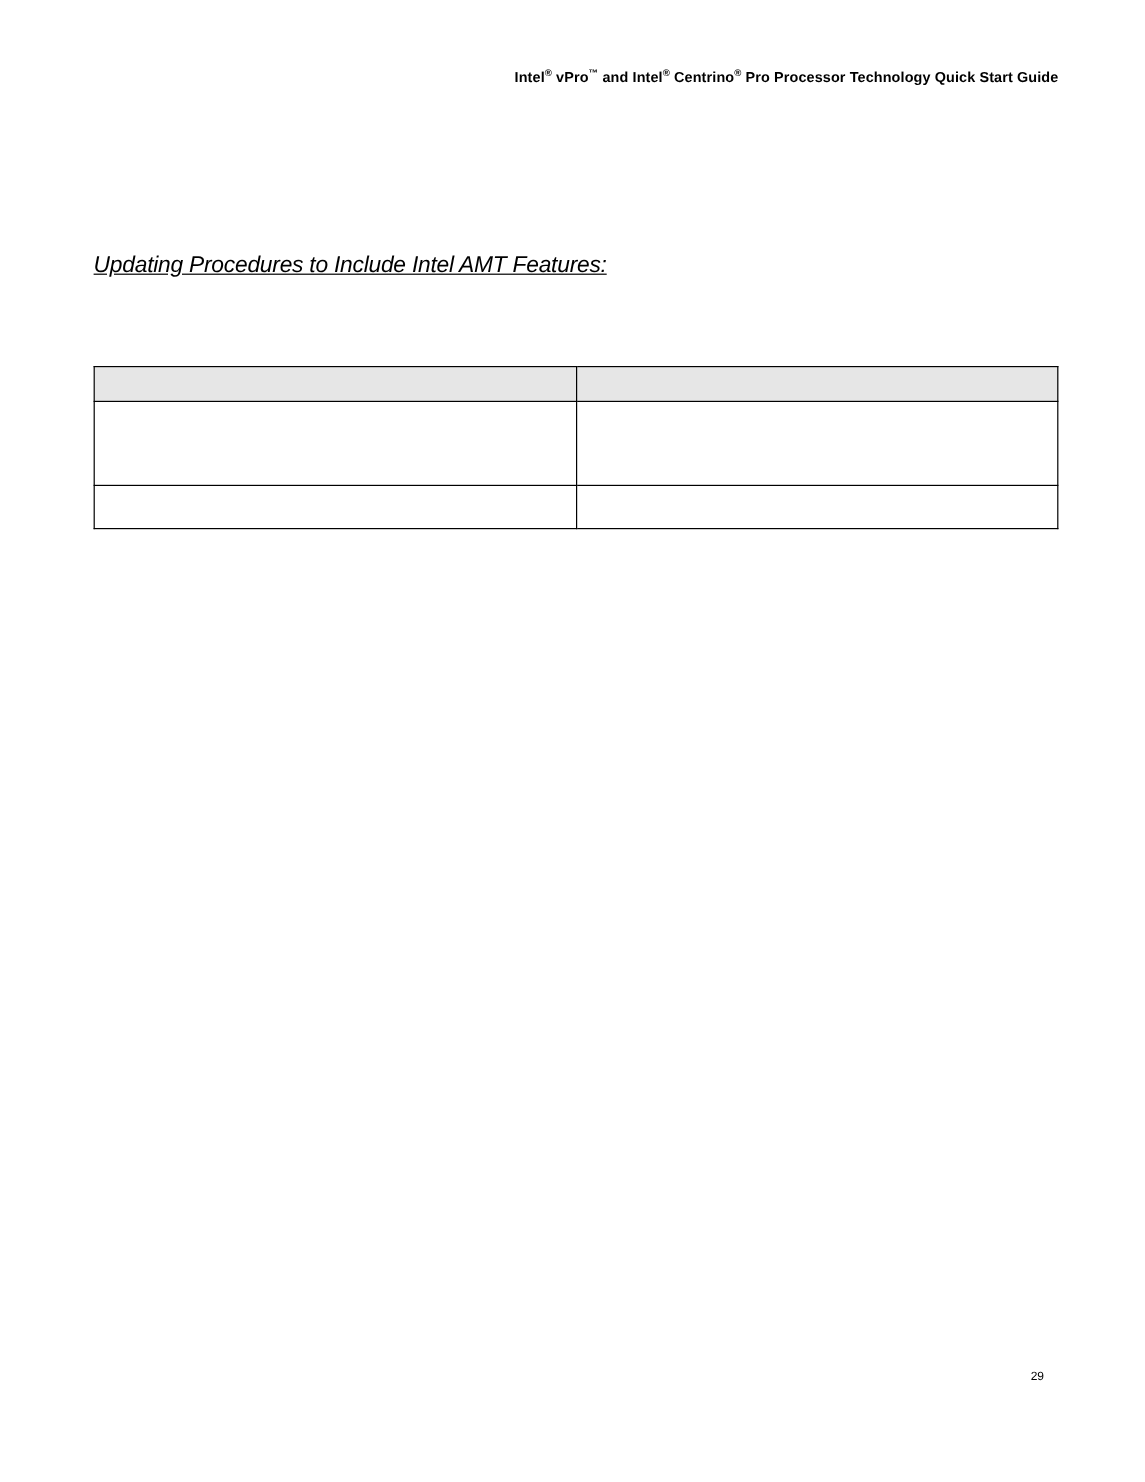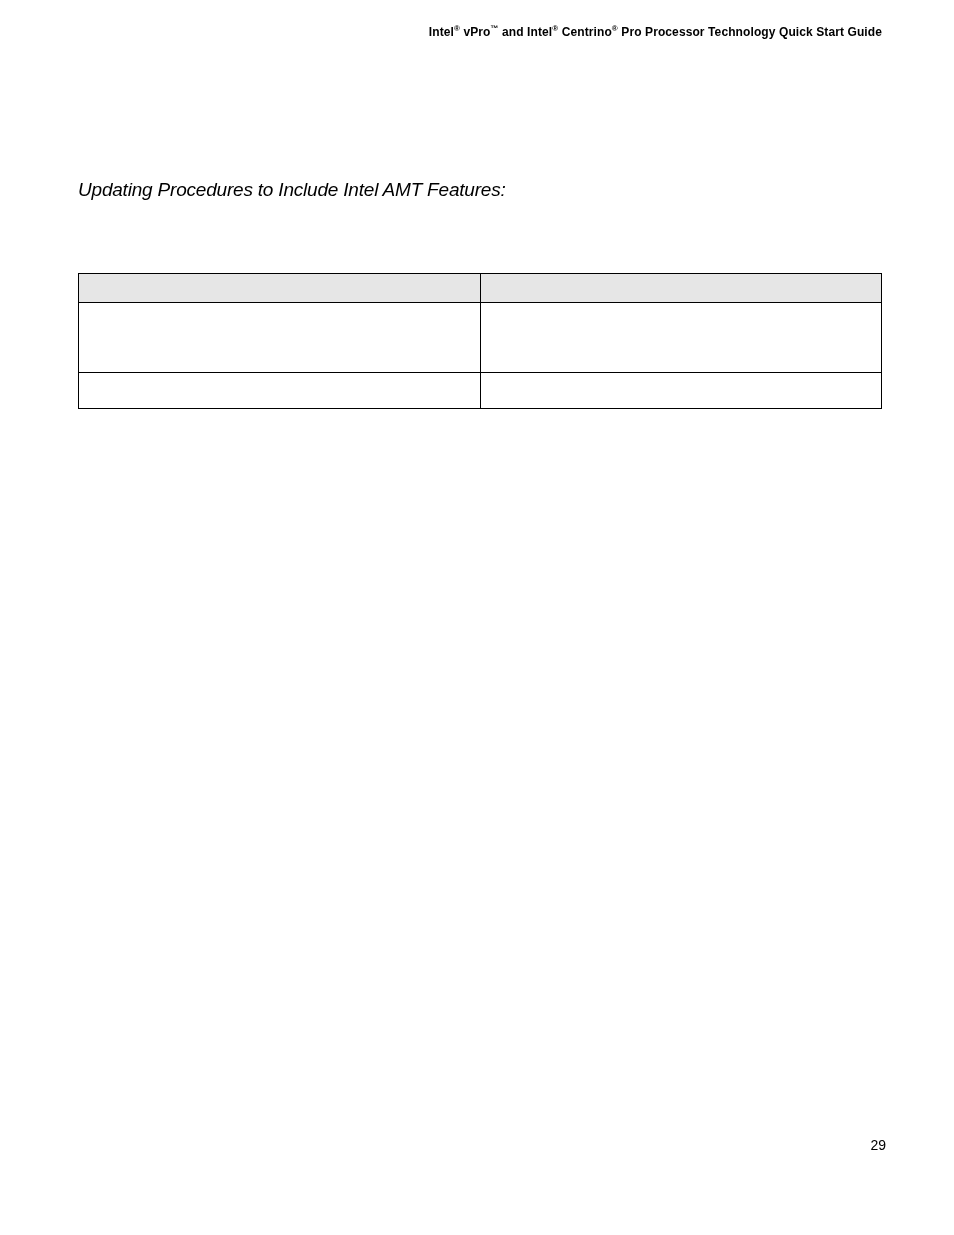--- a/index.html
+++ b/index.html
@@ -7,21 +7,21 @@
     margin: 0;
     padding: 0;
     background: #ffffff;
     font-family: Arial, Helvetica, sans-serif;
     color: #000;
     width: 954px;
     height: 1235px;
     position: relative;
   }
   .page {
-    padding: 24px 72px 40px 78px;
+    padding: 56px 72px 40px 78px;
     position: relative;
     height: 100%;
   }
   .running-header {
     text-align: right;
     font-size: 12px;
     font-weight: bold;
     letter-spacing: 0.1px;
     margin-bottom: 140px;
   }
@@ -36,42 +36,42 @@
     letter-spacing: -0.3px;
     font-stretch: condensed;
   }
   h2 {
     font-size: 19px;
     font-weight: 400;
     font-style: italic;
     margin: 0 0 140px 0;
     letter-spacing: -0.2px;
   }
-  h2.sub2 { margin-bottom: 72px; }
+  h2.sub2 { margin-bottom: 72px; text-decoration: underline; }
   h2.sub3 { margin-bottom: 210px; }
   table {
     border-collapse: collapse;
     width: 100%;
     table-layout: fixed;
   }
   td {
     border: 1px solid #000;
     padding: 0;
   }
   .thead-row td {
     background: #e6e6e6;
     height: 29px;
   }
   .row-tall td { height: 70px; }
   .row-short td { height: 36px; }
   .page-number {
     position: absolute;
-    right: 68px;
+    right: 84px;
     bottom: 82px;
-    font-size: 14px;
+    font-size: 10px;
     text-align: center;
   }
 </style>
 </head>
 <body>
 
 <div class="page">
   <div class="running-header">
     <span>Intel</span><sup>®</sup><span> vPro</span><sup>™</sup><span> and Intel</span><sup>®</sup><span> Centrino</span><sup>®</sup><span> Pro Processor Technology Quick Start Guide</span>
   </div>

